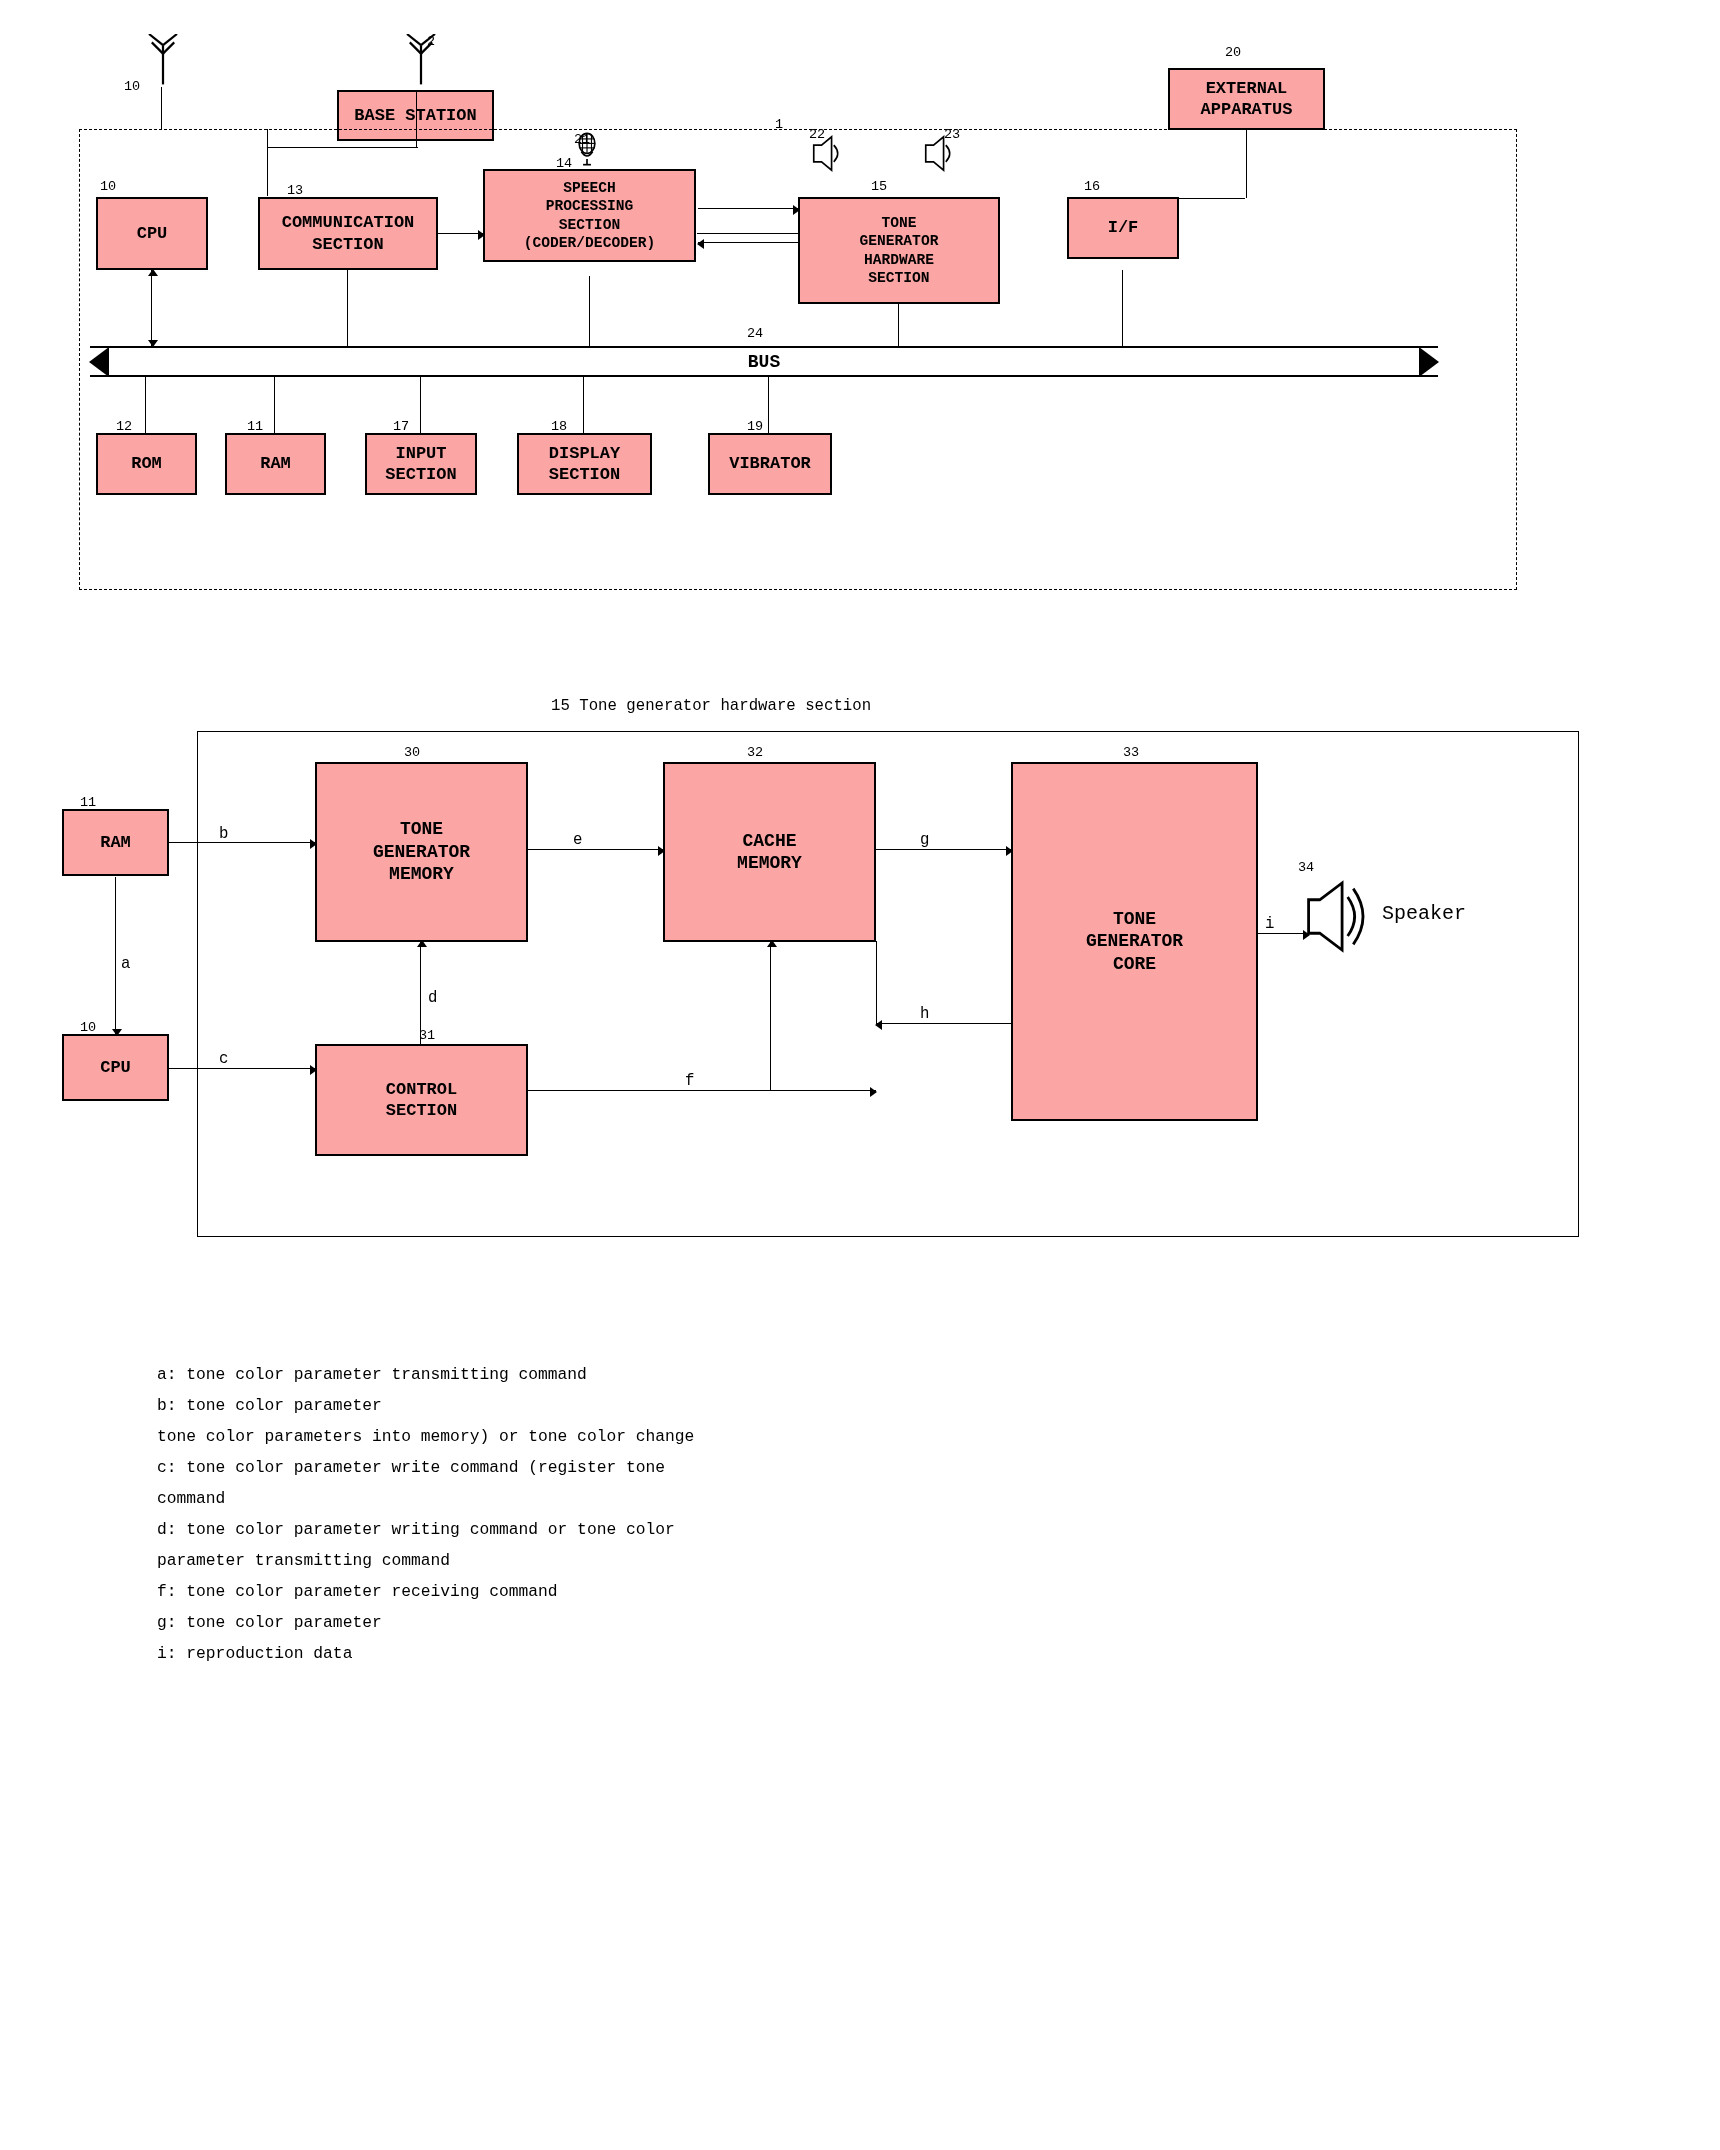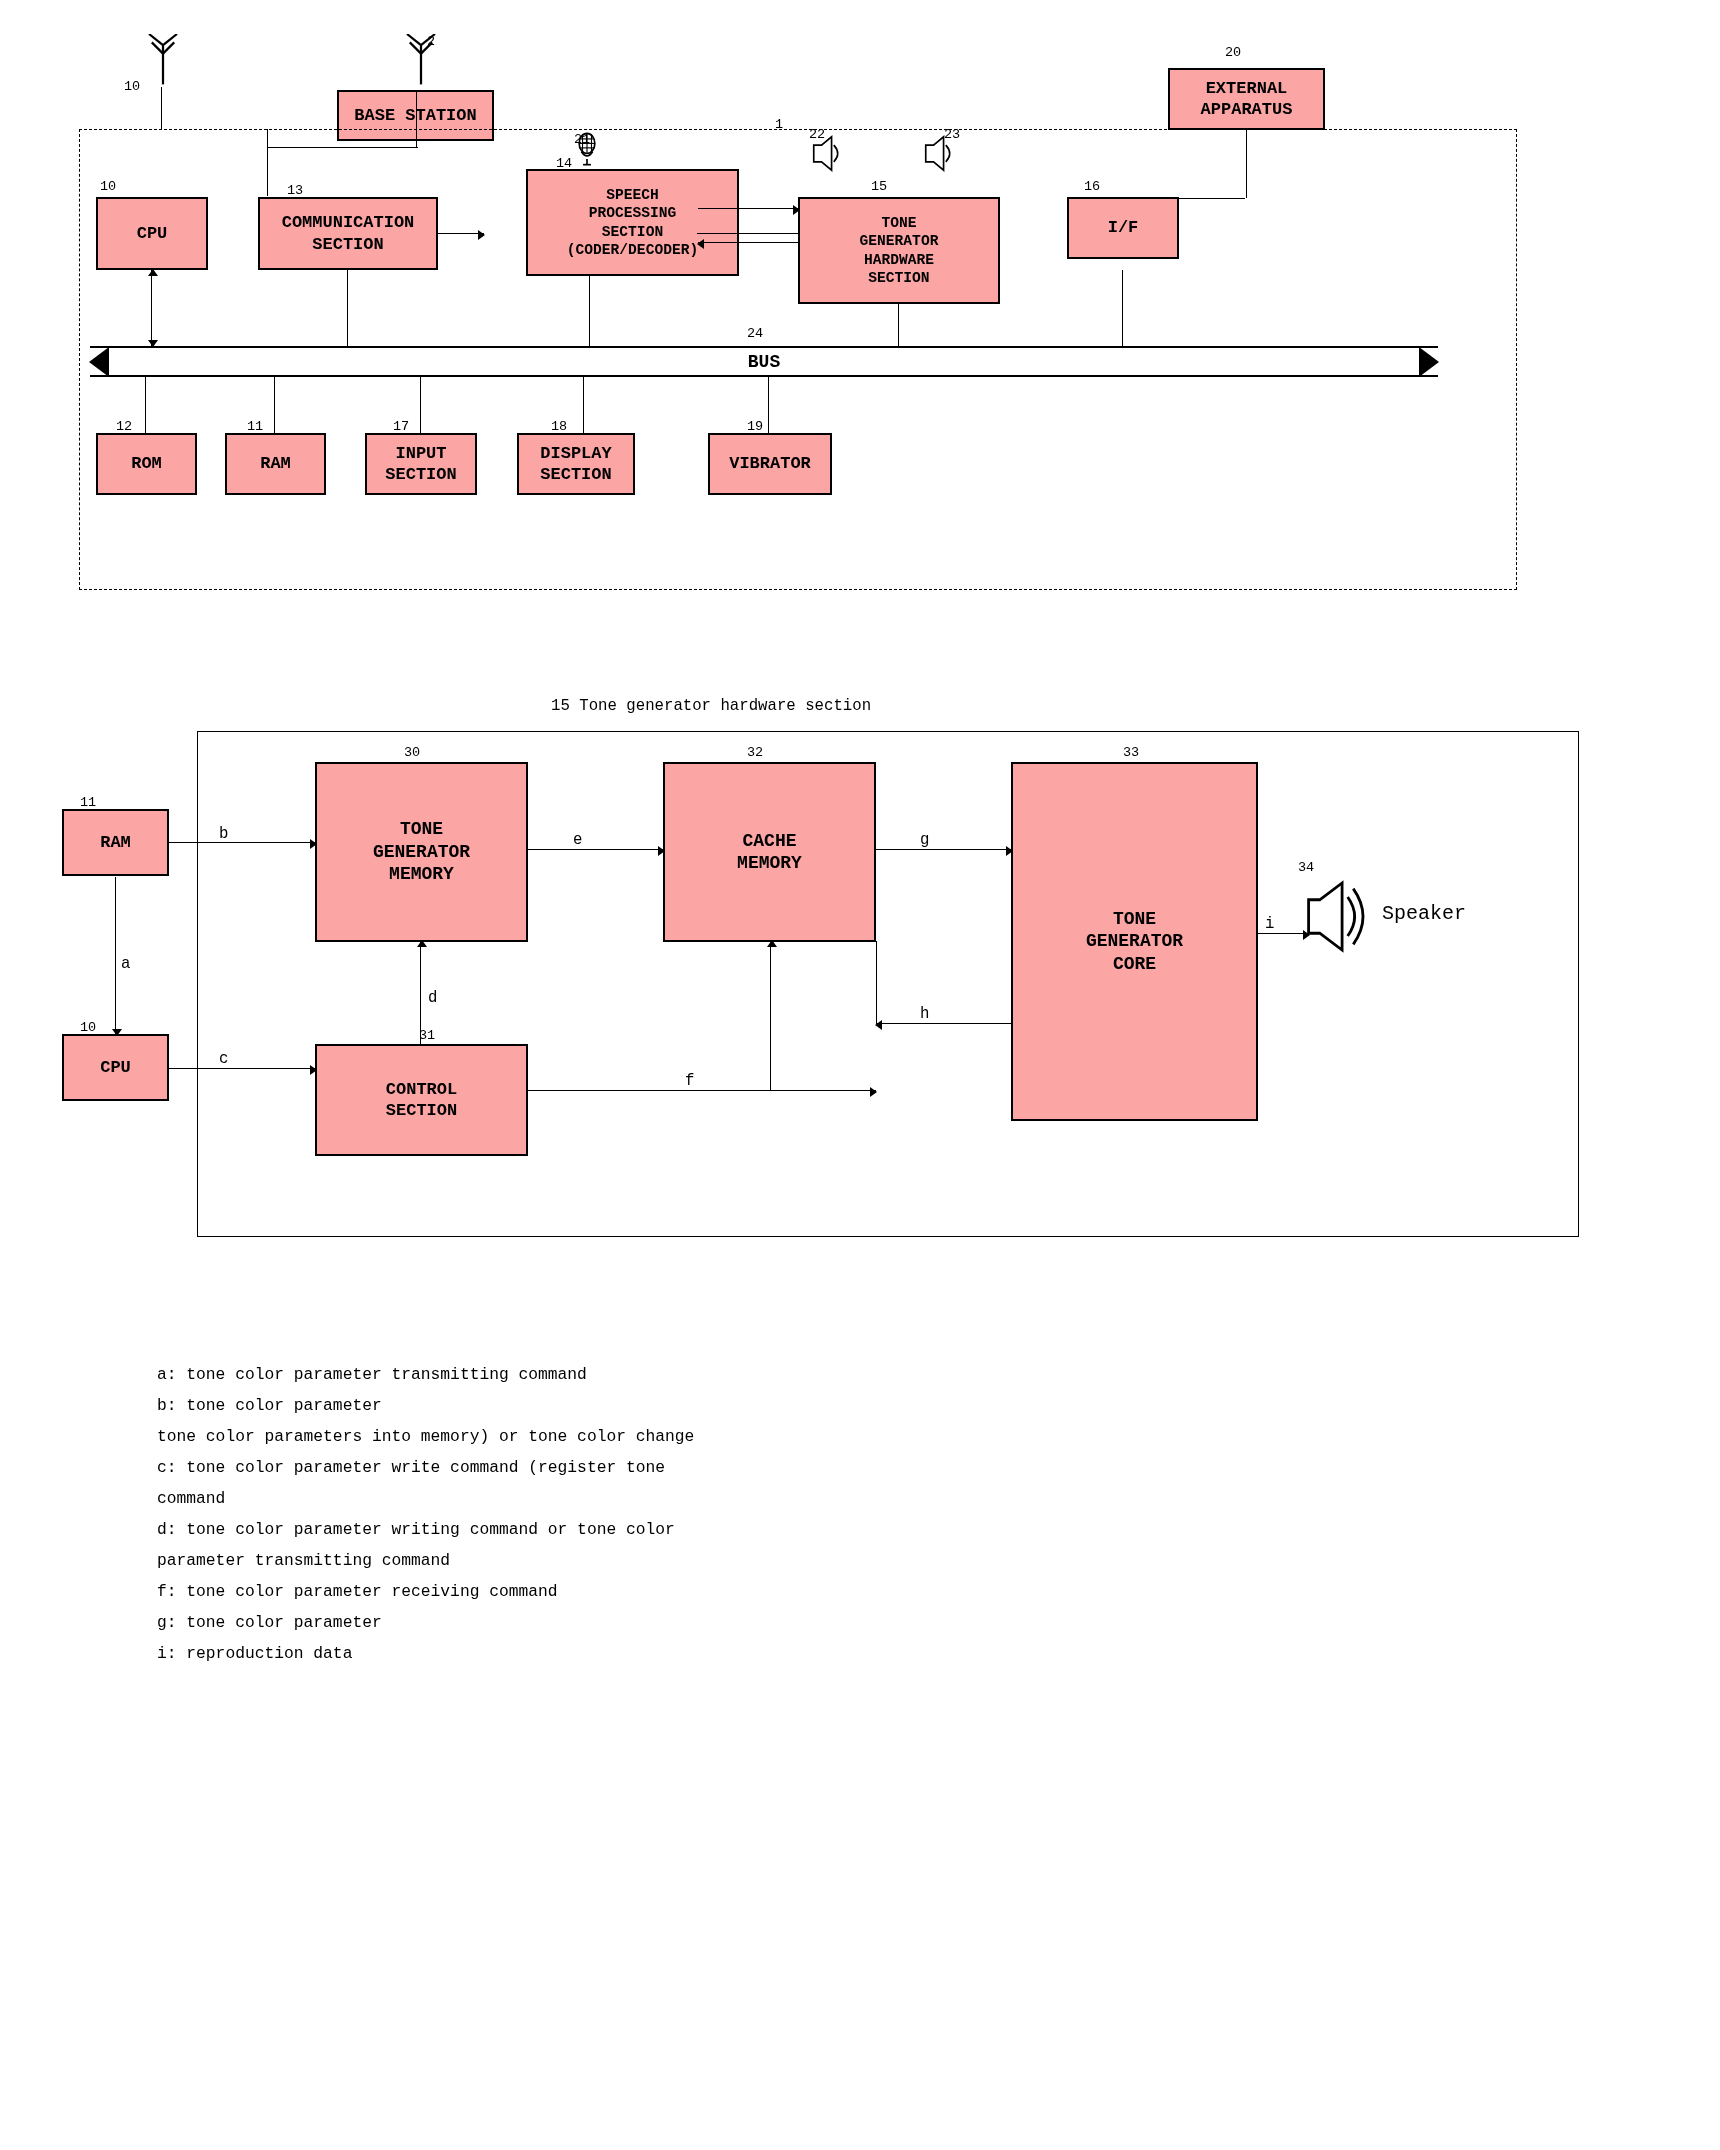--- a/index.html
+++ b/index.html
@@ -216,21 +216,21 @@
     <div class="box" style="left:51px; top:163px; width:112px; height:73px;">
       <span>CPU</span>
     </div>
 
     <span class="ref" style="left:242px; top:149px;">13</span>
     <div class="box" style="left:213px; top:163px; width:180px; height:73px;">
       <span>COMMUNICATION<br>SECTION</span>
     </div>
 
     <span class="ref" style="left:511px; top:122px;">14</span>
-    <div class="box" style="left:438px; top:135px; width:213px; height:107px;margin-left:43px;">
+    <div class="box" style="left:438px; top:135px; width:213px; height:93px;">
       <span style="font-size:14.6px;">SPEECH<br>PROCESSING<br>SECTION<br>(CODER/DECODER)</span>
     </div>
 
     <div class="icon-area" style="left:528px; top:98px;">
       <svg width="28" height="34" viewBox="0 0 50 60">
         <ellipse cx="25" cy="20" rx="14" ry="18" fill="none" stroke="#000" stroke-width="3"></ellipse>
 
         <line x1="11" y1="20" x2="39" y2="20" stroke="#000" stroke-width="2"></line>
         <line x1="13" y1="12" x2="37" y2="12" stroke="#000" stroke-width="2"></line>
         <line x1="13" y1="28" x2="37" y2="28" stroke="#000" stroke-width="2"></line>
@@ -299,21 +299,21 @@
     <div class="box" style="left:180px; top:399px; width:101px; height:62px;">
       <span>RAM</span>
     </div>
 
     <span class="ref" style="left:348px; top:385px;">17</span>
     <div class="box" style="left:320px; top:399px; width:112px; height:62px;">
       <span>INPUT<br>SECTION</span>
     </div>
 
     <span class="ref" style="left:506px; top:385px;">18</span>
-    <div class="box" style="left:472px; top:399px; width:118px; height:62px;align-items:center;">
+    <div class="box" style="left:472px; top:399px; width:135px; height:62px;align-items:center;">
       <span>DISPLAY<br>SECTION</span>
     </div>
 
     <span class="ref" style="left:702px; top:385px;">19</span>
     <div class="box" style="left:663px; top:399px; width:124px; height:62px;">
       <span>VIBRATOR</span>
     </div>
 
     <div class="arrow-v" style="left:100px; top:343px; height:56px; border-left:1.7px solid #000;"></div>
     <div class="arrow-v" style="left:229px; top:343px; height:56px; border-left:1.7px solid #000;"></div>

